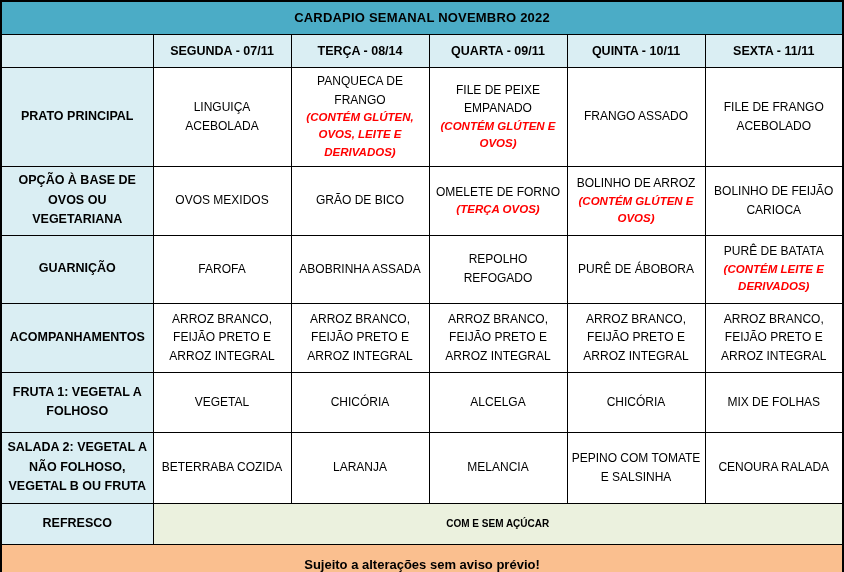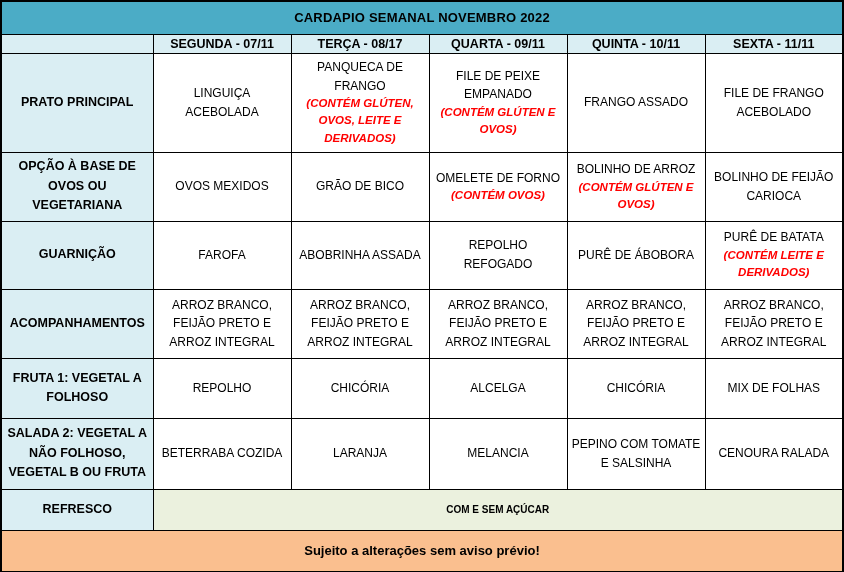--- a/index.html
+++ b/index.html
@@ -41,21 +41,21 @@
   col.day-col { width: 138px; }
 
   tr.title-row { height: 33px; }
   th.title {
     background: var(--teal);
     font-size: 13px;
     font-weight: bold;
     letter-spacing: 0.2px;
     border-bottom: 2px solid var(--border);
   }
-  tr.day-header-row { height: 19px; margin-left: 24px; }
+  tr.day-header-row { height: 33px; margin-left: 24px; }
   th.corner, th.day {
     background: var(--light-blue);
     font-size: 12.5px;
     font-weight: bold;
   }
   tbody tr:nth-child(1) { height: 99px; }
   tbody tr:nth-child(2) { height: 69px; }
   tbody tr:nth-child(3) { height: 68px; }
   tbody tr:nth-child(4) { height: 69px; }
   tbody tr:nth-child(5) { height: 60px; }
@@ -109,21 +109,21 @@
         <col class="day-col">
         <col class="day-col">
     </colgroup>
     <thead>
       <tr class="title-row">
         <th class="title" colspan="6">CARDAPIO SEMANAL NOVEMBRO 2022</th>
       </tr>
       <tr class="day-header-row" id="day-header-row">
         <th class="corner"></th>
       <th class="day">SEGUNDA - 07/11</th>
-          <th class="day">TERÇA - 08/17</th>
+          <th class="day">TERÇA - 08/14</th>
           <th class="day">QUARTA - 09/11</th>
           <th class="day">QUINTA - 10/11</th>
           <th class="day">SEXTA - 11/11</th>
         </tr>
     </thead>
     <tbody id="menu-body">
         <tr>
           <th class="row-label">PRATO PRINCIPAL</th>
           <td class="cell">
             <span class="dish">LINGUIÇA ACEBOLADA</span>
@@ -146,21 +146,21 @@
         <tr>
           <th class="row-label">OPÇÃO À BASE DE OVOS OU VEGETARIANA</th>
           <td class="cell">
             <span class="dish">OVOS MEXIDOS</span>
           </td>
           <td class="cell">
             <span class="dish">GRÃO DE BICO</span>
           </td>
           <td class="cell">
             <span class="dish">OMELETE DE FORNO</span>
-            <span class="allergen">(CONTÉM OVOS)</span>
+            <span class="allergen">(TERÇA OVOS)</span>
           </td>
           <td class="cell">
             <span class="dish">BOLINHO DE ARROZ</span>
             <span class="allergen">(CONTÉM GLÚTEN E OVOS)</span>
           </td>
           <td class="cell">
             <span class="dish">BOLINHO DE FEIJÃO CARIOCA</span>
           </td>
         </tr>
         <tr>
@@ -196,21 +196,21 @@
           <td class="cell">
             <span class="dish">ARROZ BRANCO, FEIJÃO PRETO E ARROZ INTEGRAL</span>
           </td>
           <td class="cell">
             <span class="dish">ARROZ BRANCO, FEIJÃO PRETO E ARROZ INTEGRAL</span>
           </td>
         </tr>
         <tr>
           <th class="row-label">FRUTA 1: VEGETAL A FOLHOSO</th>
           <td class="cell">
-            <span class="dish">REPOLHO</span>
+            <span class="dish">VEGETAL</span>
           </td>
           <td class="cell">
             <span class="dish">CHICÓRIA</span>
           </td>
           <td class="cell">
             <span class="dish">ALCELGA</span>
           </td>
           <td class="cell">
             <span class="dish">CHICÓRIA</span>
           </td>

